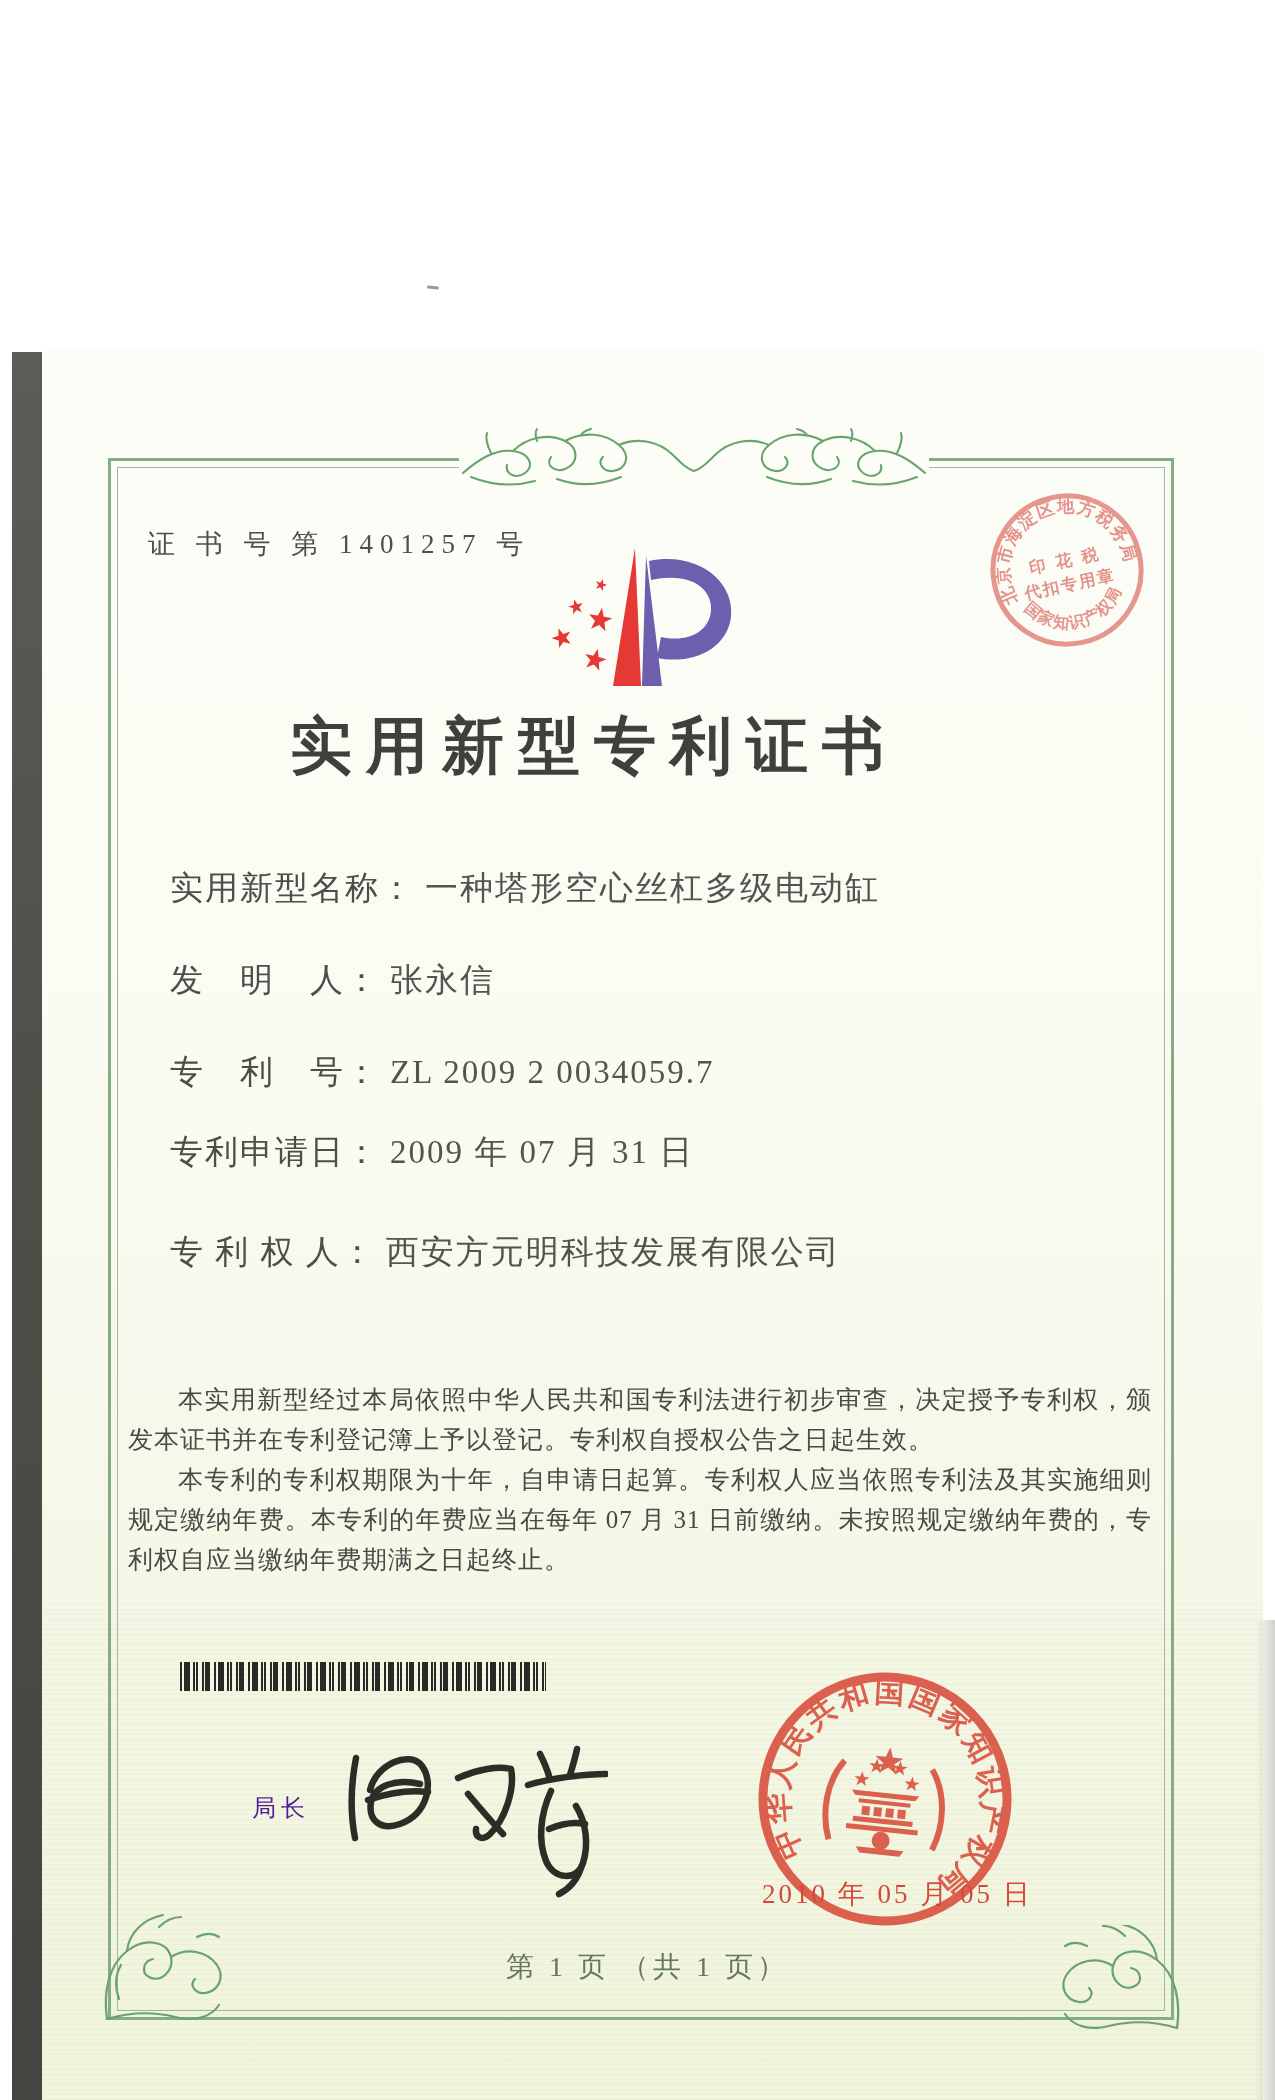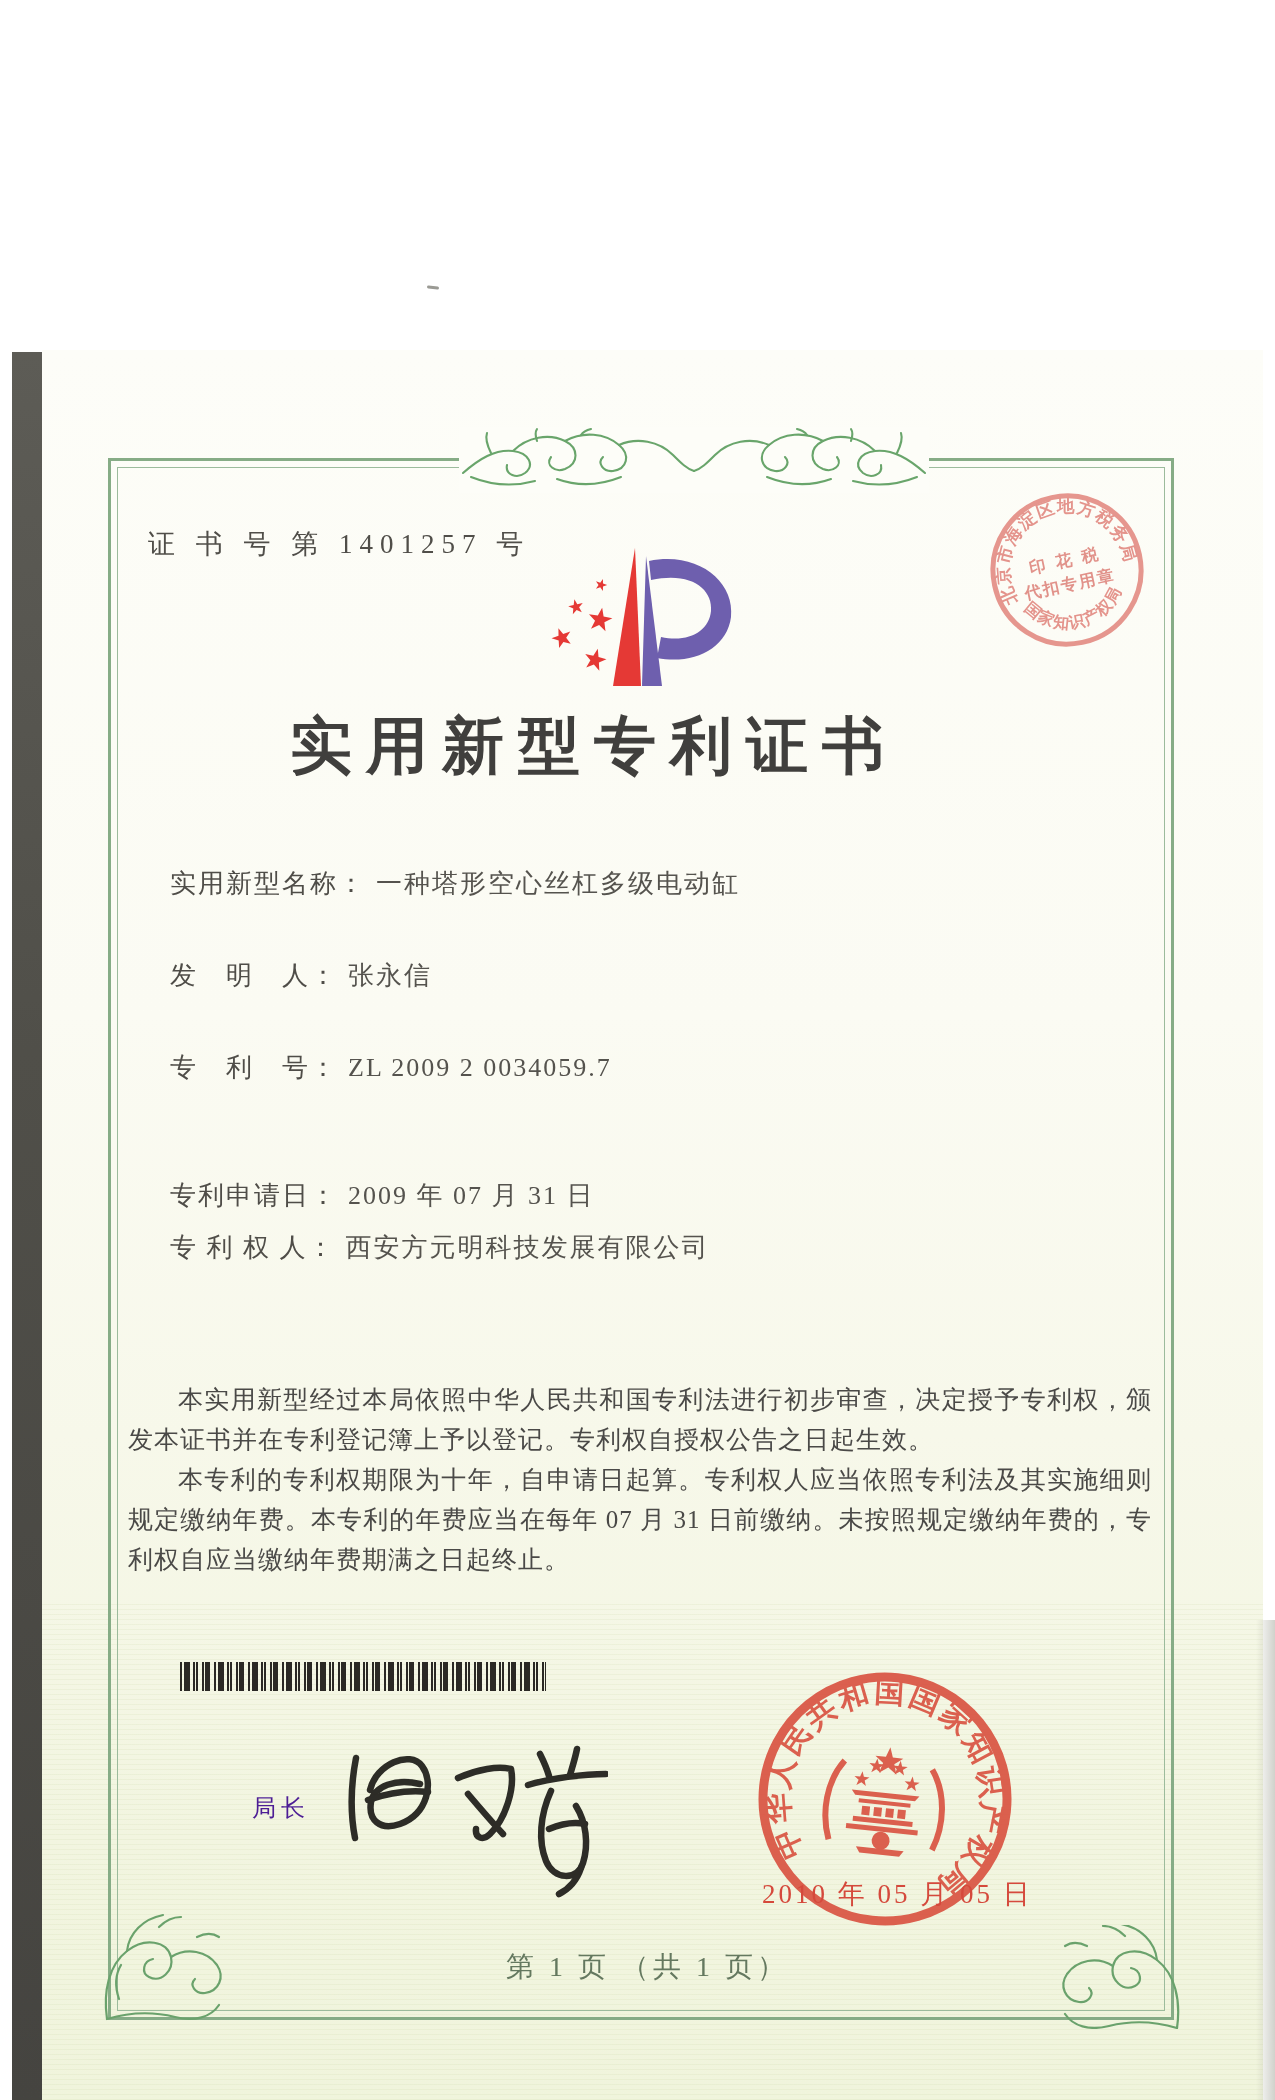--- a/index.html
+++ b/index.html
@@ -22,23 +22,23 @@
   .frame-inner{position:absolute;left:6px;top:6px;right:6px;bottom:6px;border:1px solid #9cbb9c;}
   .orn{position:absolute;}
   .orn svg{display:block;}
   .orn-top{left:348px;top:-34px;width:470px;height:66px;background:#fdfdf8;}
   .orn-bl{left:-14px;bottom:-12px;width:138px;height:122px;background:transparent;}
   .orn-br{right:-16px;bottom:-12px;width:138px;height:104px;background:transparent;}
   
   .abs{position:absolute;white-space:nowrap;}
   .cert-no{left:148px;top:526px;font-size:27px;letter-spacing:7px;color:#504e49;}
   .title{left:290px;top:704px;font-size:62px;letter-spacing:14px;color:#403f3d;font-weight:600;}
-  .field{left:170px;font-size:26px;color:#4f4d48;letter-spacing:2px;}
+  .field{left:170px;font-size:33px;color:#4f4d48;letter-spacing:2px;}
   .field .val{margin-left:10px;color:#55534e;}
-  .f0{top:866px;} .f1{top:958px;} .f2{top:1050px;} .f3{top:1178px;} .f4{top:1230px;} .f5{top:1320px;}
+  .f0{top:866px;} .f1{top:958px;} .f2{top:1050px;} .f3{top:1130px;} .f4{top:1230px;} .f5{top:1320px;}
   .body-text{position:absolute;left:128px;top:1380px;width:1024px;font-size:25px;line-height:40px;
              color:#4a4947;text-align:justify;}
   .body-text p{margin:0;text-indent:2em;letter-spacing:1px;}
   .barcode{position:absolute;left:180px;top:1662px;width:366px;height:29px;
     background-image:repeating-linear-gradient(90deg,
       #2b2925 0px,#2b2925 2px,transparent 2px,transparent 4px,
       #2b2925 4px,#2b2925 10px,transparent 10px,transparent 13px,
       #2b2925 13px,#2b2925 15px,transparent 15px,transparent 16px,
       #2b2925 16px,#2b2925 18px,transparent 18px,transparent 22px,
       #2b2925 22px,#2b2925 24px,transparent 24px,transparent 25px,

